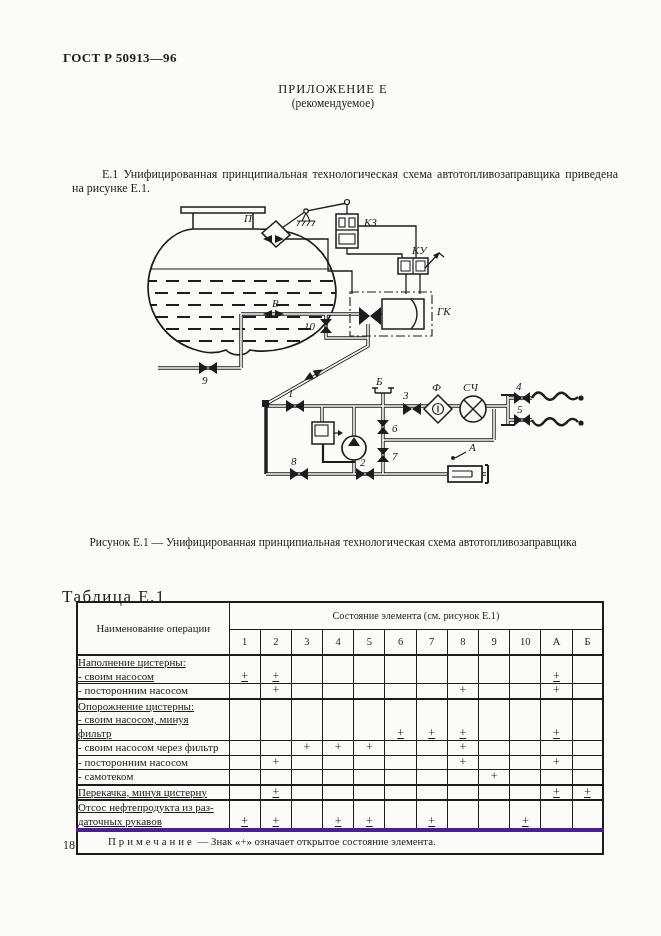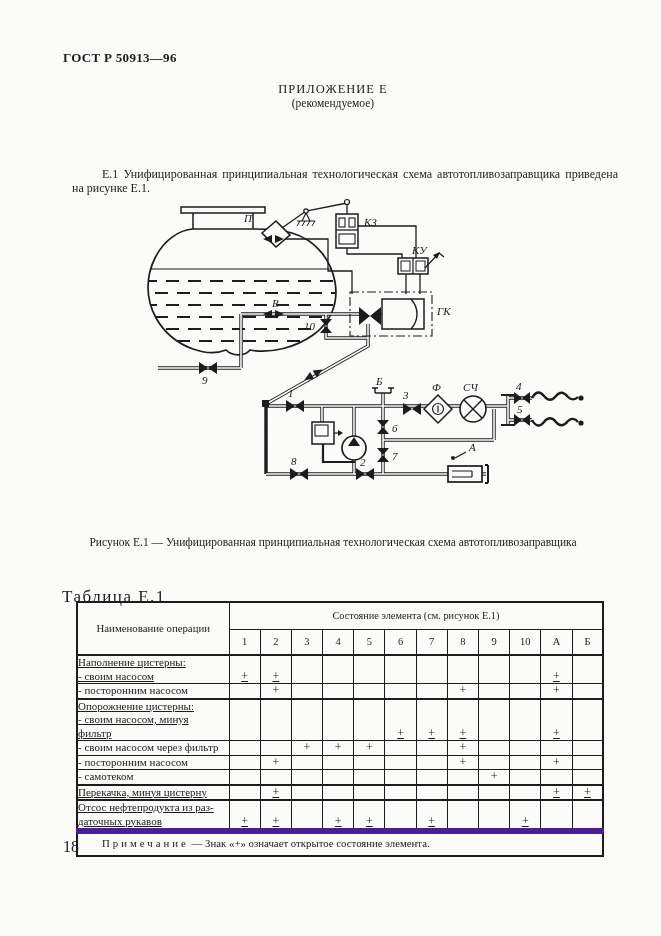--- a/index.html
+++ b/index.html
@@ -26,23 +26,23 @@
     font-size:11px;line-height:13.5px;
   }
   table.optable td{border:1px solid #1c1c1c;padding:0;}
   table.optable{border:2px solid #1c1c1c;}
   td.op-head{width:152px;text-align:center;font-size:10.8px;vertical-align:middle;}
   td.state-head{text-align:center;font-size:10.3px;height:26px;vertical-align:middle;}
   td.cnum{text-align:center;font-size:10.5px;height:24px;vertical-align:middle;border-bottom:2px solid #1c1c1c !important;}
   td.op{font-size:11px;padding:1px 2px 1px 4px;white-space:pre-line;vertical-align:top;}
   td.mark{text-align:center;vertical-align:bottom;font-size:12px;padding-bottom:1px;}
   tr.group td{border-top:2px solid #1c1c1c;text-decoration:underline;}
-  tr.noterow td{border-top:6px solid #4c1d95;font-size:10.8px;padding:3px 4px 4px 24px;margin-top:8px;}
+  tr.noterow td{border-top:4px solid #4c1d95;font-size:10.8px;padding:3px 4px 4px 30px;margin-top:8px;}
   .sp{letter-spacing:3px;}
-  .page-num{position:absolute;left:63px;top:838px;font-size:16px;}
+  .page-num{position:absolute;left:63px;top:838px;font-size:12px;}
   svg text{font-family:"Liberation Serif","DejaVu Serif",serif;font-style:italic;fill:#1c1c1c;}
 </style>
 </head>
 <body>
 
 <div class="content">
 
   <div class="gost-header">ГОСТ Р 50913—96</div>
   <div class="apx-title">ПРИЛОЖЕНИЕ Е</div>
   <div class="apx-sub">(рекомендуемое)</div>

